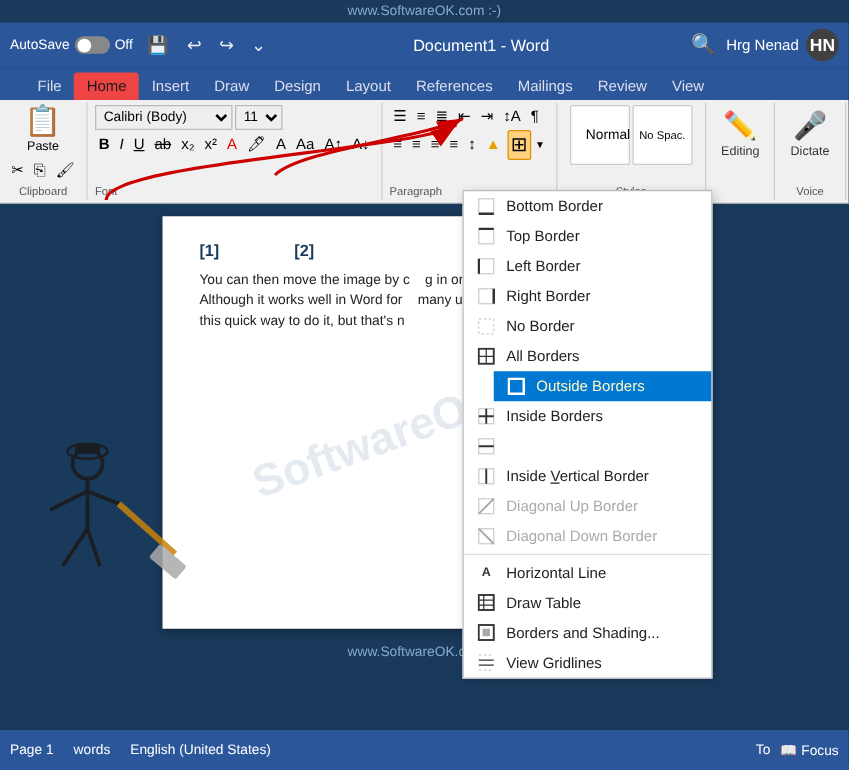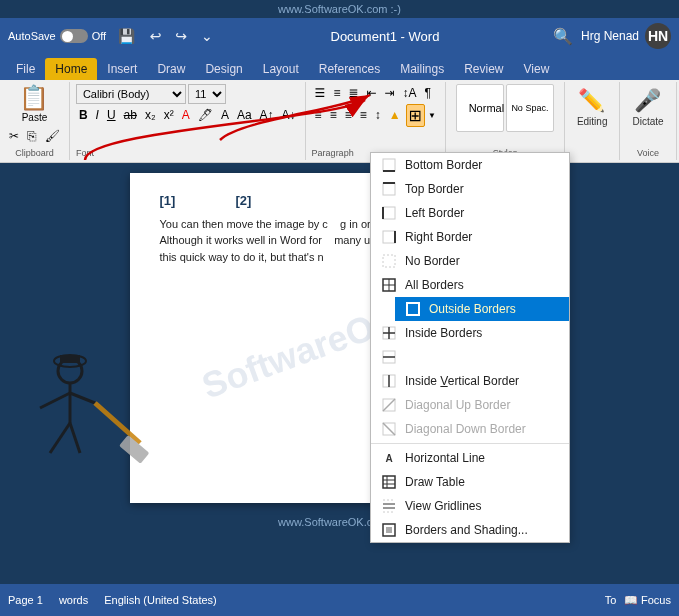--- a/index.html
+++ b/index.html
@@ -91,32 +91,32 @@
       color: white;
       font-size: 14px;
       font-weight: bold;
     }
 
     
     .ribbon-tabs {
       background: #2b579a;
       display: flex;
       align-items: flex-end;
-      padding: 0 6px;
+      padding: 0 20px;
       height: 26px;
     }
     .tab {
       color: #dde;
       padding: 4px 10px;
       font-size: 12px;
       cursor: pointer;
       border-radius: 3px 3px 0 0;
     }
     .tab.active {
-      background: #eab308;
+      background: #ef4444;
       color: #1a1a1a;
       font-weight: 500;
     }
 
     
     .ribbon {
       background: #f0f0f0;
       border-bottom: 1px solid #ccc;
       display: flex;
       align-items: stretch;
@@ -687,37 +687,37 @@
           <line x1="1" y1="9" x2="13" y2="9" stroke="#333" stroke-width="1"></line>
           <line x1="5" y1="1" x2="5" y2="13" stroke="#333" stroke-width="1"></line>
         </svg>
     </span>
     <span>Draw Table</span>
   </div>
 
   <div class="menu-item">
     <span class="menu-icon">
       <svg width="14" height="14" viewBox="0 0 14 14">
+          <rect x="1" y="1" width="12" height="12" fill="none" stroke="#333" stroke-width="1.5"></rect>
+          <rect x="4" y="4" width="6" height="6" fill="#aaa"></rect>
+        </svg>
+    </span>
+    <span>Borders and Shading...</span>
+  </div>
+
+  <div class="menu-item">
+    <span class="menu-icon">
+      <svg width="14" height="14" viewBox="0 0 14 14">
         <line x1="1" y1="1" x2="13" y2="1" stroke="#ccc" stroke-width="1" stroke-dasharray="2,2"></line>
         <line x1="1" y1="5" x2="13" y2="5" stroke="#333" stroke-width="1"></line>
         <line x1="1" y1="9" x2="13" y2="9" stroke="#333" stroke-width="1"></line>
         <line x1="1" y1="13" x2="13" y2="13" stroke="#ccc" stroke-width="1" stroke-dasharray="2,2"></line>
       </svg>
     </span>
     <span>View Gridlines</span>
-  </div>
-
-  <div class="menu-item">
-    <span class="menu-icon">
-      <svg width="14" height="14" viewBox="0 0 14 14">
-          <rect x="1" y="1" width="12" height="12" fill="none" stroke="#333" stroke-width="1.5"></rect>
-          <rect x="4" y="4" width="6" height="6" fill="#aaa"></rect>
-        </svg>
-    </span>
-    <span>Borders and Shading...</span>
   </div>
 </div>
 
 <svg class="red-arrow" style="position:absolute;top:90px;left:55px;width:330px;height:80px;z-index:300;" viewBox="0 0 330 80" xmlns="http://www.w3.org/2000/svg">
 
   <defs>
     <marker id="arrowhead1" markerWidth="8" markerHeight="6" refX="8" refY="3" orient="auto">
       <polygon points="0 0, 8 3, 0 6" fill="#cc0000"></polygon>
     </marker>
   </defs>

